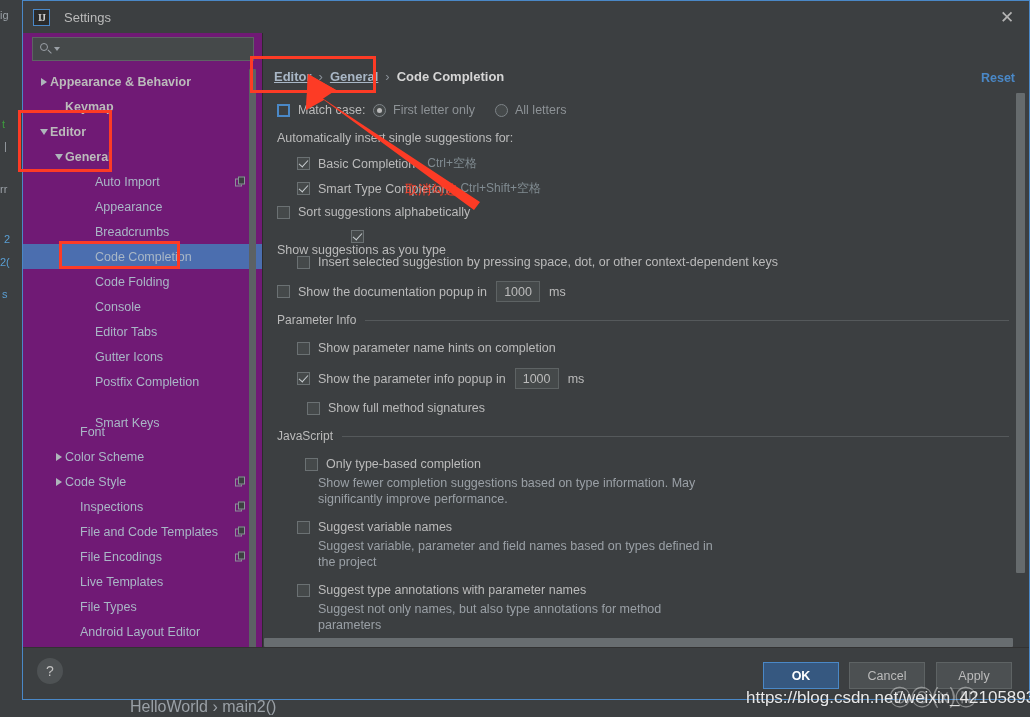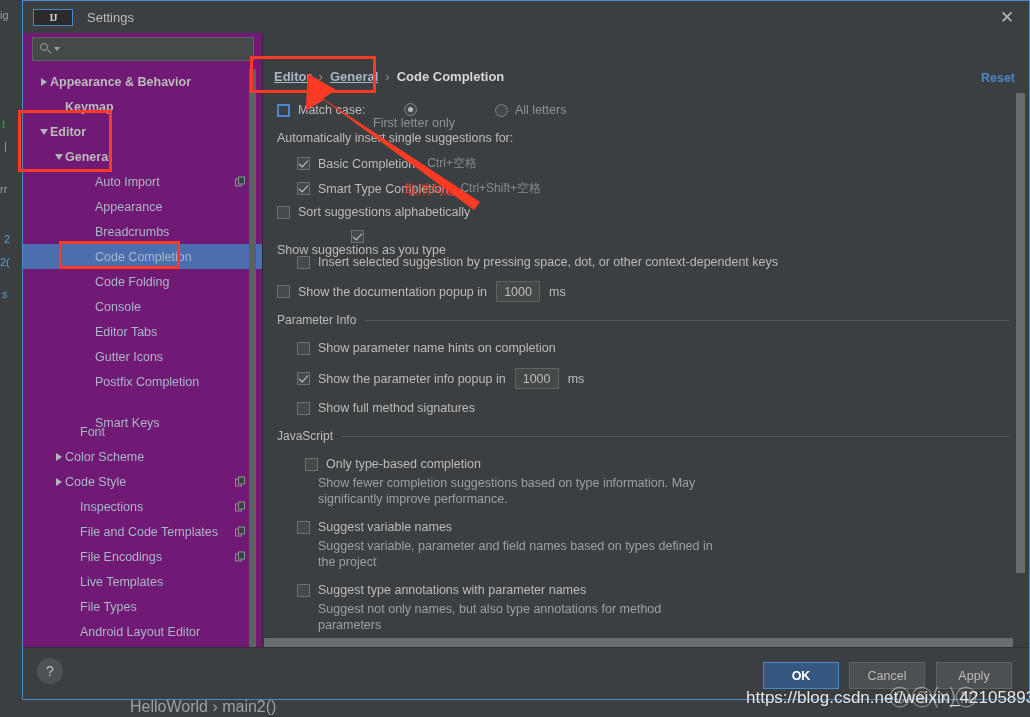--- a/index.html
+++ b/index.html
@@ -50,21 +50,21 @@
 
   
   #title-bar {
     height: 32px; flex: 0 0 32px;
     background: #3c3f41;
     display: flex; align-items: center;
     padding: 0 0 0 10px;
     position: relative;
   }
   #app-logo {
-    width: 40px; height: 17px;
+    width: 17px; height: 17px;
     background: #2b2b2b;
     border: 1.5px solid #4a88c7;
     color: #d0d0d0;
     font-size: 10px; font-weight: bold;
     display: flex; align-items: center; justify-content: center;
     letter-spacing: -1px;
     font-family: "Liberation Serif", serif;
   }
   #window-title {
     margin-left: 14px;
@@ -535,21 +535,21 @@
       </div>
 
       <div id="reset-link">Reset</div>
 
       <div id="content-scroll">
 
         <div class="opt-row" style="left:14px; top:12px;">
           <span class="cb highlight"></span>
           <span>Match case:</span>
         </div>
-        <div class="opt-row" style="left:110px; top:12px;flex-direction:column;">
+        <div class="opt-row" style="left:110px; top:12px;">
           <span class="rb sel"></span>
           <span style="color:#8d9296">First letter only</span>
         </div>
         <div class="opt-row" style="left:232px; top:12px;">
           <span class="rb"></span>
           <span style="color:#8d9296">All letters</span>
         </div>
 
         <div class="plain-label" style="left:14px; top:40px;">Automatically insert single suggestions for:</div>
 
@@ -595,21 +595,21 @@
         <div class="opt-row" style="left:34px; top:250px;">
           <span class="cb"></span>
           <span>Show parameter name hints on completion</span>
         </div>
         <div class="opt-row" style="left:34px; top:277px;">
           <span class="cb checked"></span>
           <span>Show the parameter info popup in</span>
           <span class="num-field">1000</span>
           <span>ms</span>
         </div>
-        <div class="opt-row" style="left:34px; top:310px;">
+        <div class="opt-row" style="left:44px; top:310px;">
           <span class="cb"></span>
           <span>Show full method signatures</span>
         </div>
 
         <div class="group-header" style="left:14px; top:338px;">
           <span class="gh-label">JavaScript</span>
           <span class="gh-rule"></span>
         </div>
 
         <div class="opt-row" style="left:42px; top:366px;">

